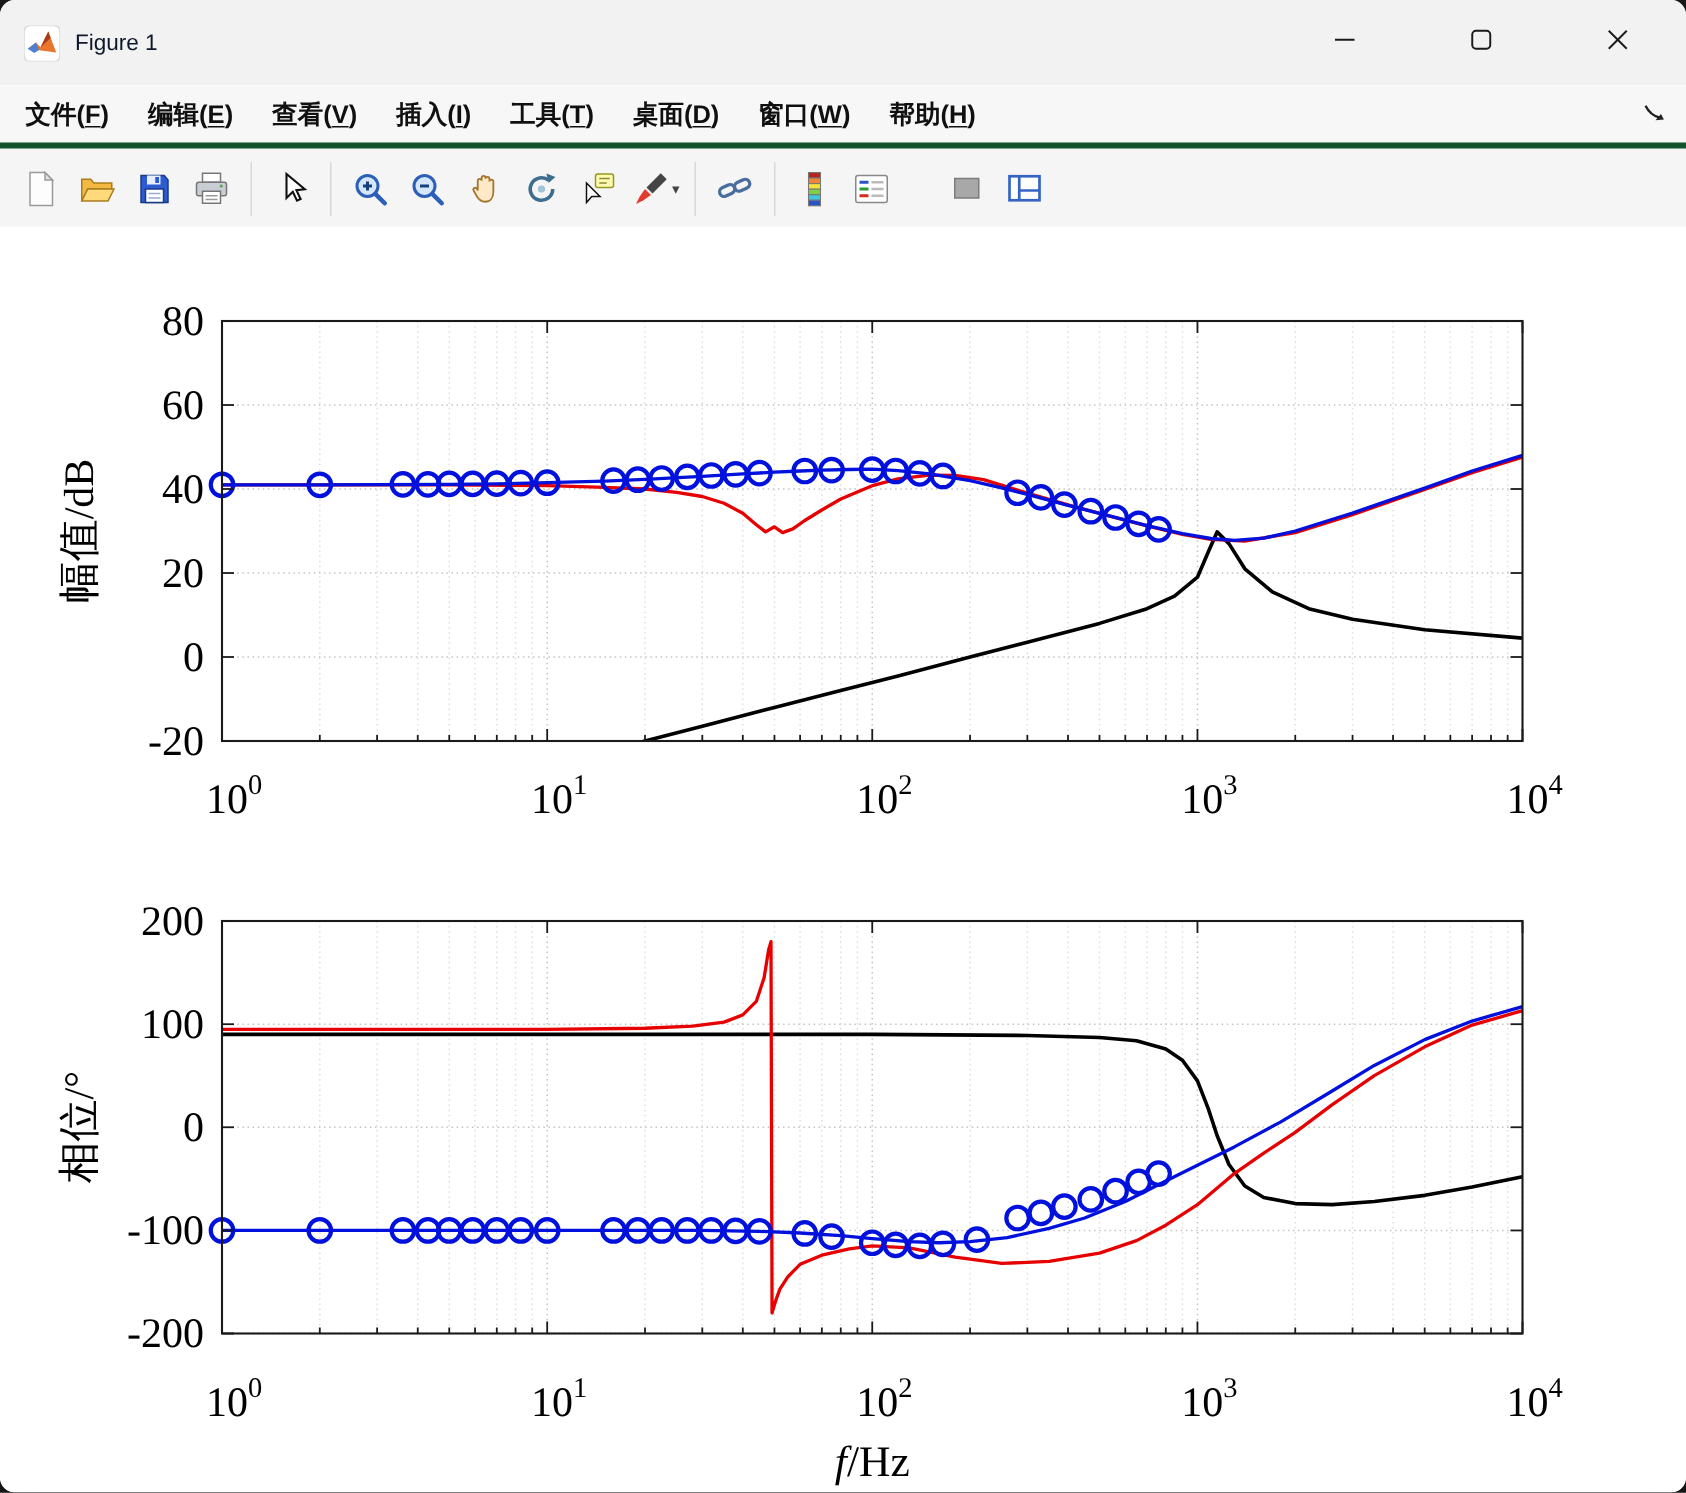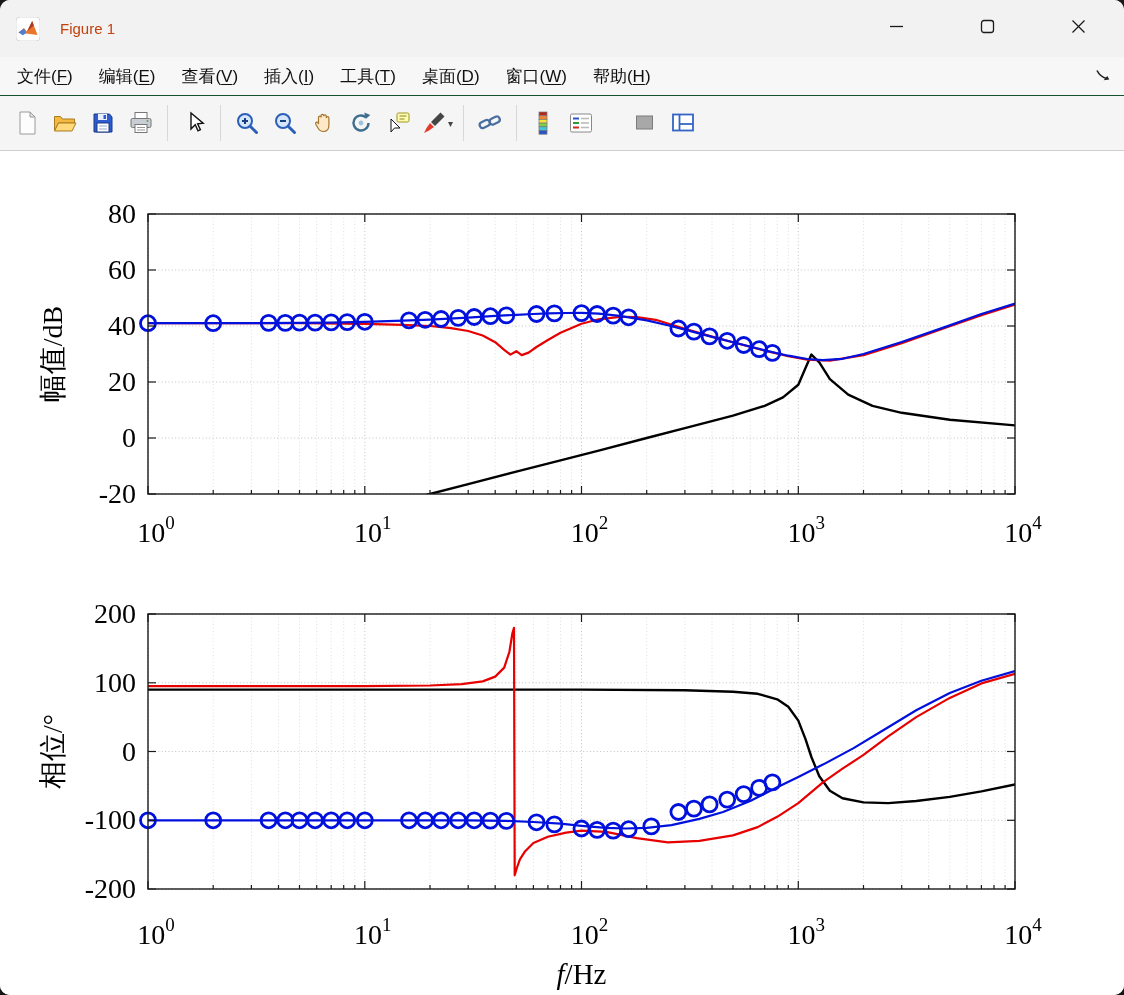--- a/index.html
+++ b/index.html
@@ -1,24 +1,24 @@
 <!DOCTYPE html>
 <html><head>
 <meta charset="utf-8">
 <style>
   html,body{margin:0;padding:0;background:#1c1c1c;font-family:"Liberation Sans","DejaVu Sans",sans-serif;}
   .window{position:relative;width:1124px;height:995px;background:#fff;border-radius:10px;overflow:hidden;box-shadow:0 8px 30px rgba(0,0,0,.6);}
   
   .titlebar{height:57px;background:#f2f2f2;display:flex;align-items:center;padding-left:16px;box-sizing:border-box;}
   .app-icon{width:24px;height:24px;display:inline-flex;}
-  .title{font-size:15px;color:#c2410c;margin-left:20px;}
+  .title{font-size:15px;color:#0f172a;margin-left:10px;}
   .win-controls{margin-left:auto;display:flex;height:100%;}
   .win-btn{width:91px;height:100%;display:flex;align-items:center;justify-content:center;cursor:default;}
   
-  .menubar{height:38px;background:#f7f7f7;border-bottom:1px solid #14532d;display:flex;align-items:center;padding:0 4px;position:relative;}
+  .menubar{height:38px;background:#f7f7f7;border-bottom:4px solid #14532d;display:flex;align-items:center;padding:0 4px;position:relative;font-weight:bold;}
   .menu-item{font-size:17px;color:#101010;padding:5px 13px;border-radius:4px;}
   .menu-item u{text-underline-offset:2px;}
   .dock-arrow{position:absolute;right:12px;top:10px;width:18px;height:18px;}
   
   .toolbar{height:54px;background:#f5f5f5;border-bottom:1px solid #cfcfcf;display:flex;align-items:center;padding:0 8px;}
   .tool-btn{width:36px;height:38px;display:flex;align-items:center;justify-content:center;border-radius:4px;margin:0 1px;}
   .tool-icon{display:inline-flex;}
   .caret{font-size:10px;color:#444;margin-left:1px;}
   .tool-sep{width:1px;height:36px;background:#d8d8d8;margin:0 7px;}
   .tool-gap{width:26px;}

